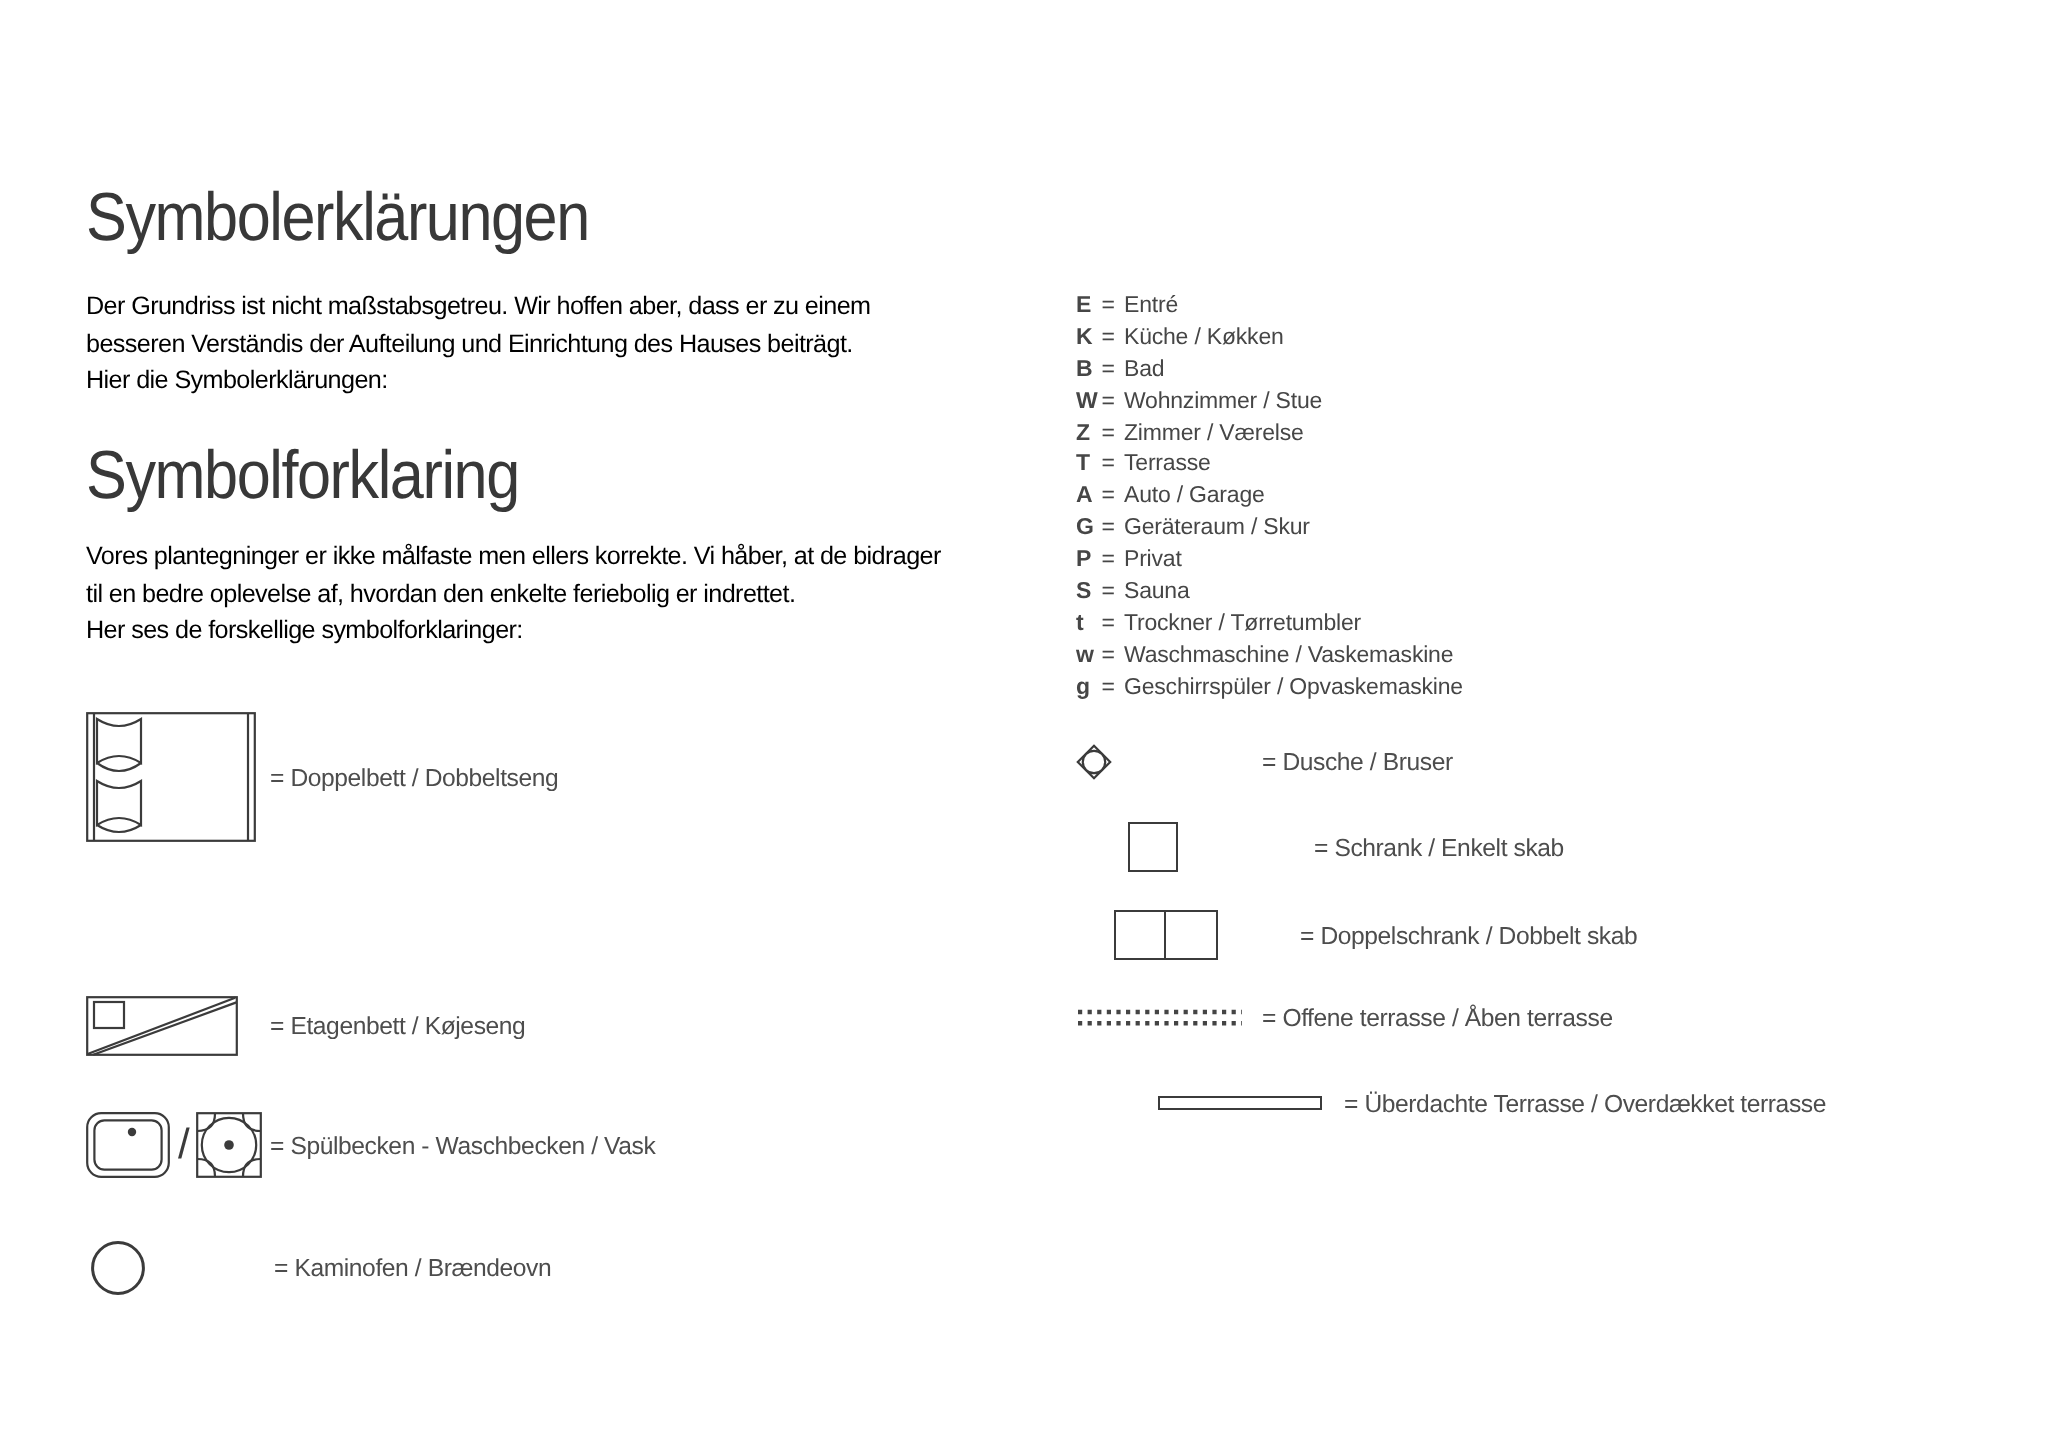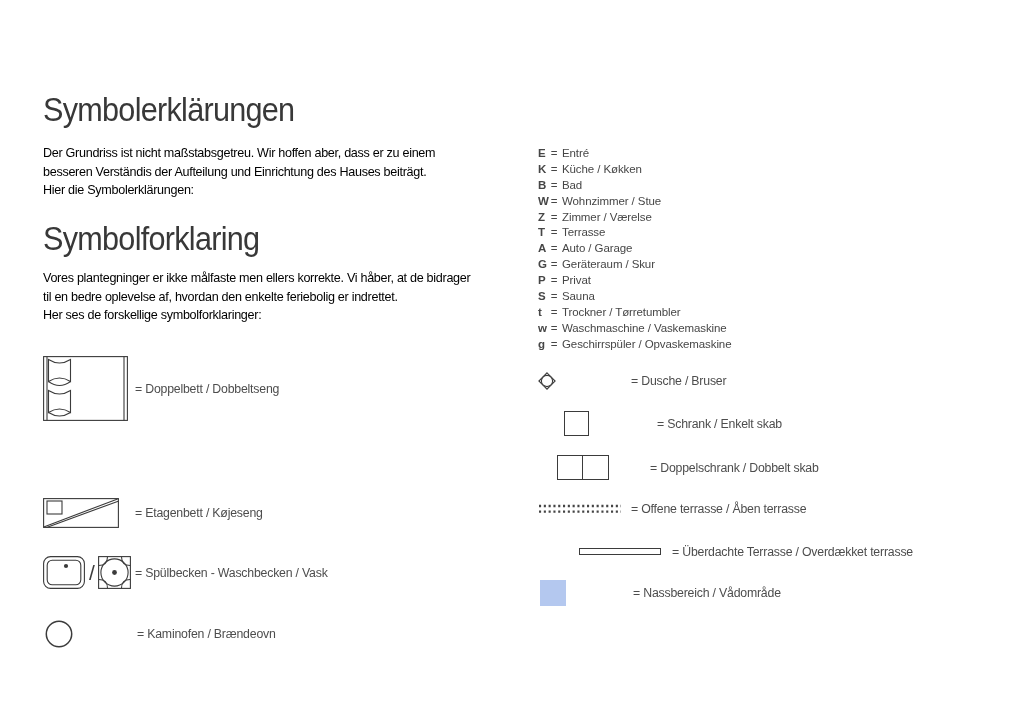--- a/index.html
+++ b/index.html
@@ -216,21 +216,15 @@
     <span class="sym-label">= Offene terrasse / Åben terrasse</span>
   </div>
 
   <div class="sym-row right" style="left:539px;top:548px;width:420px;height:8px;margin-left:40px;">
     <span class="icon-wrap">
       <span class="box roof-rect"></span>
     </span>
     <span class="sym-label">= Überdachte Terrasse / Overdækket terrasse</span>
   </div>
 
-  <div class="sym-row right" style="left:540px;top:580px;width:420px;height:26px;">
-    <span class="icon-wrap">
-      <span class="swatch" style="background: rgb(180, 200, 239);"></span>
-    </span>
-    <span class="sym-label">= Nassbereich / Vådområde</span>
-  </div>
 
 
 </div>
 
 </body></html>

